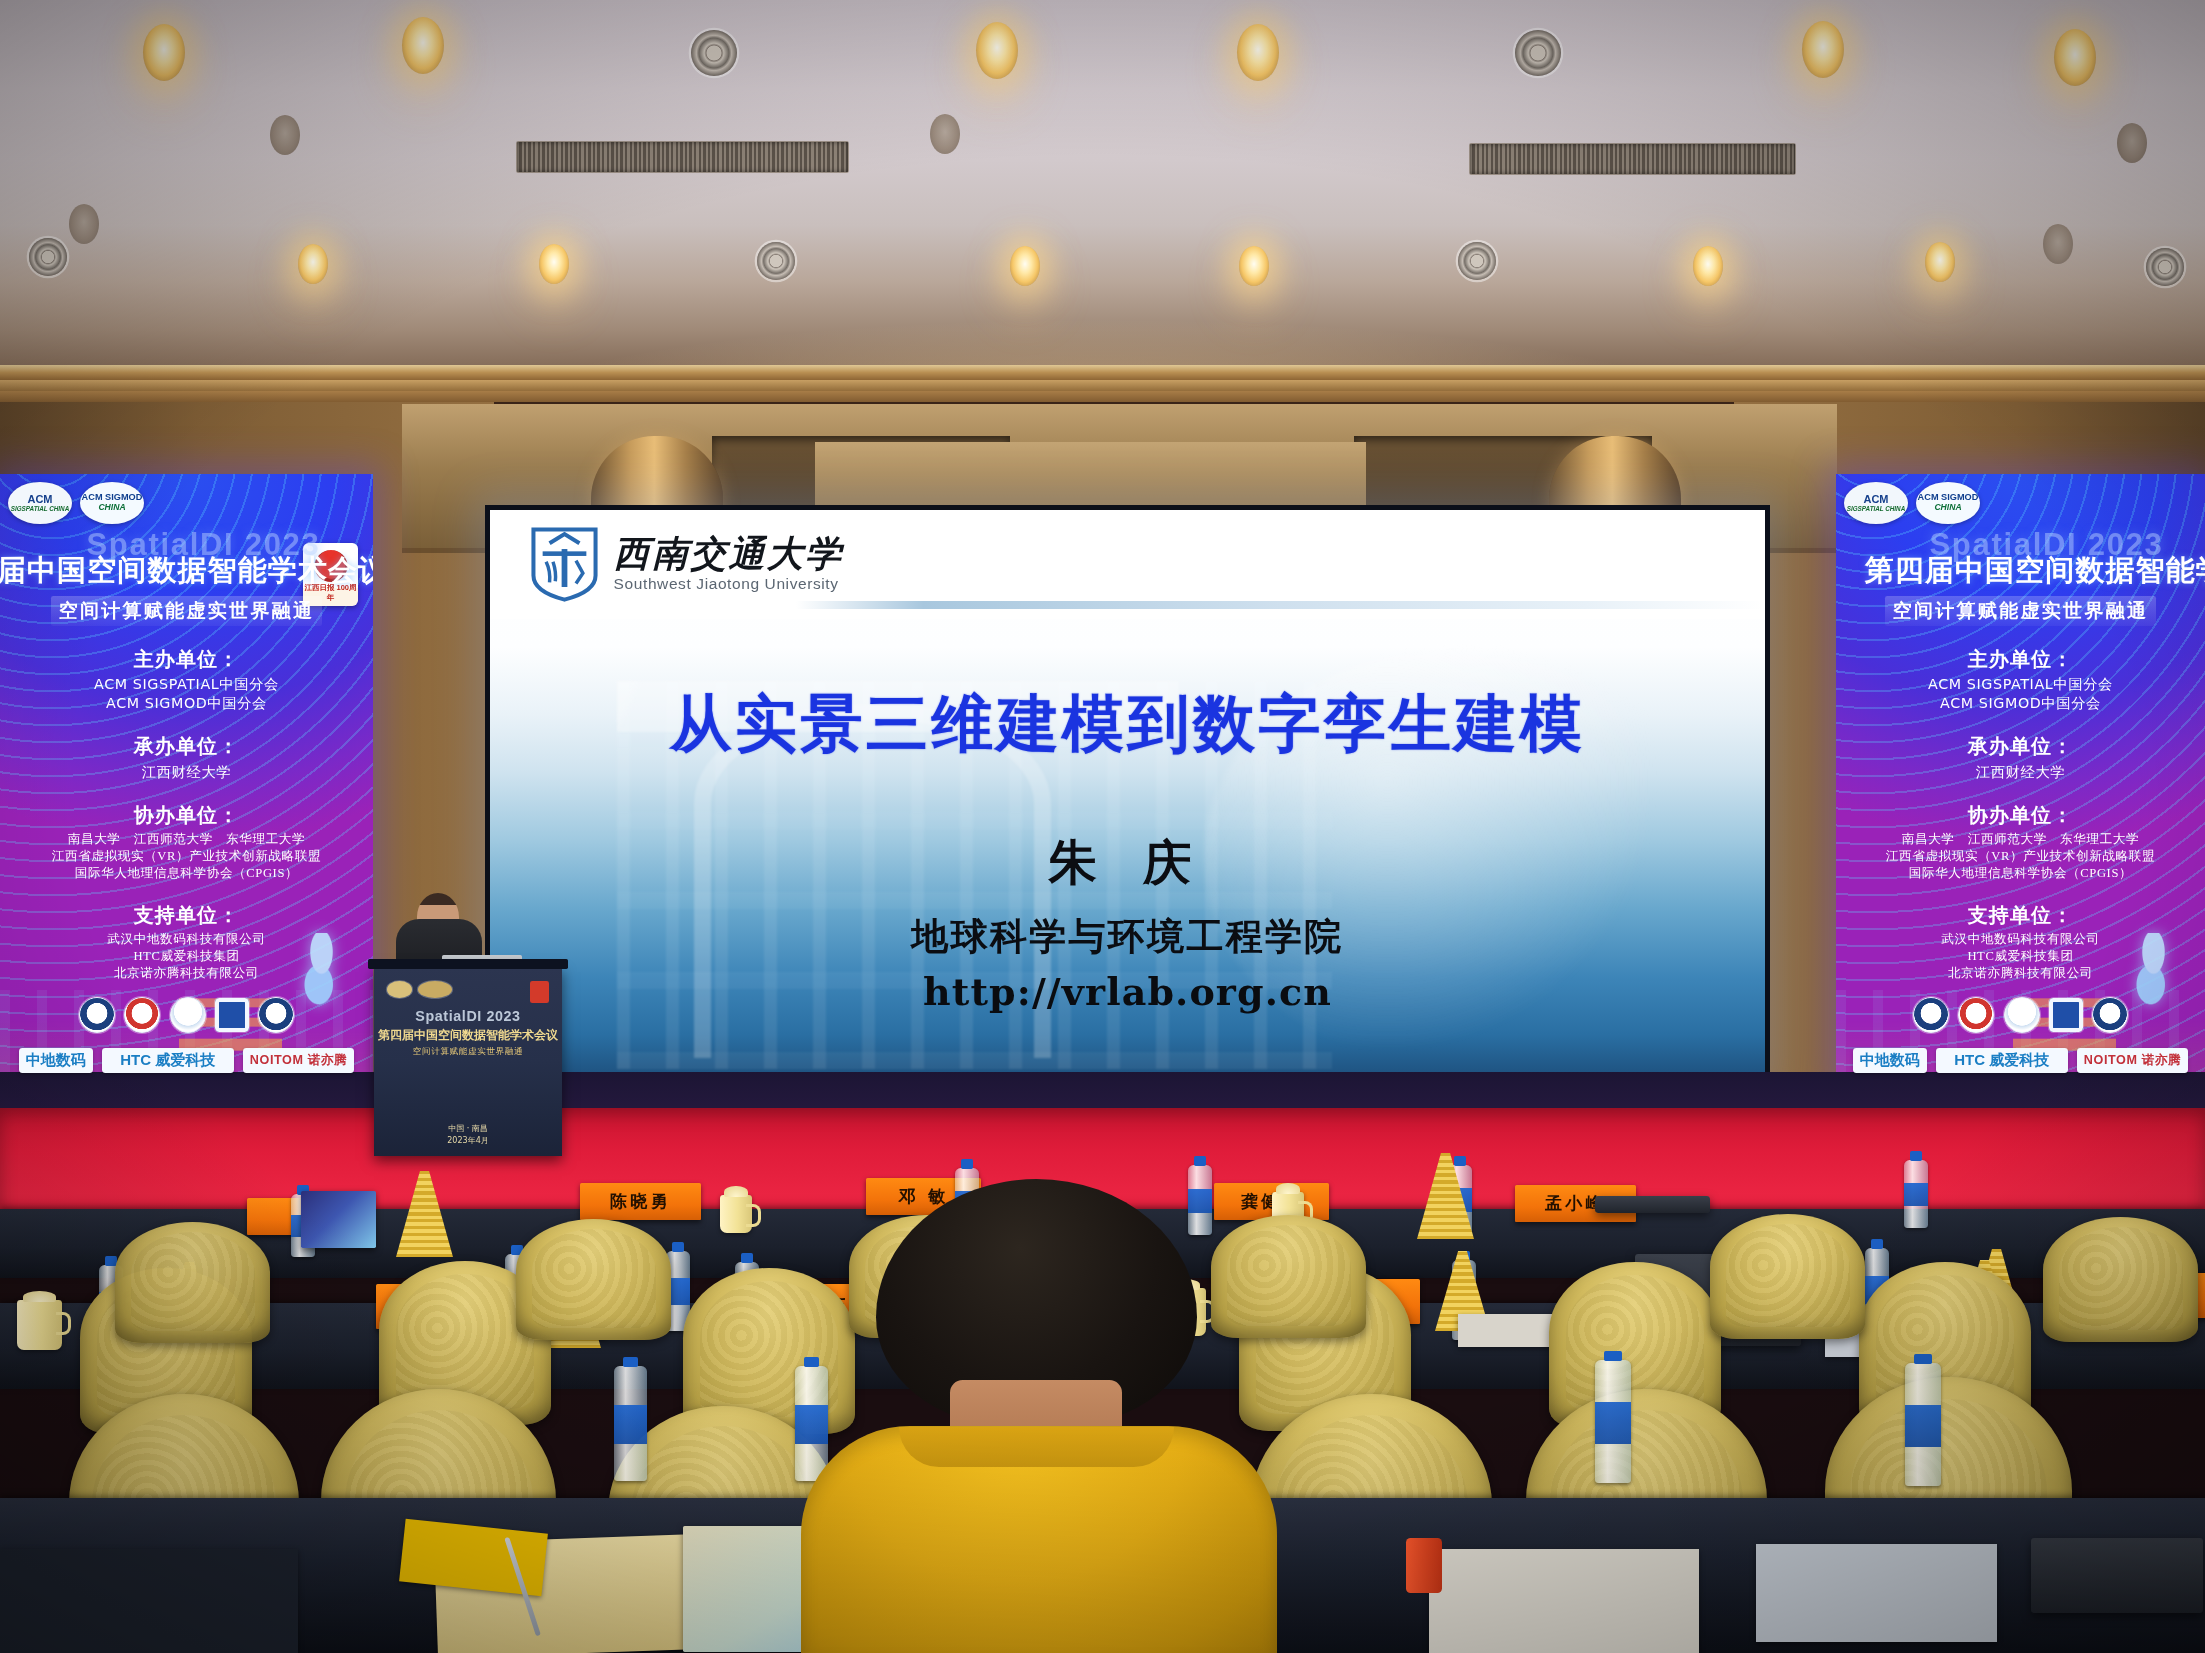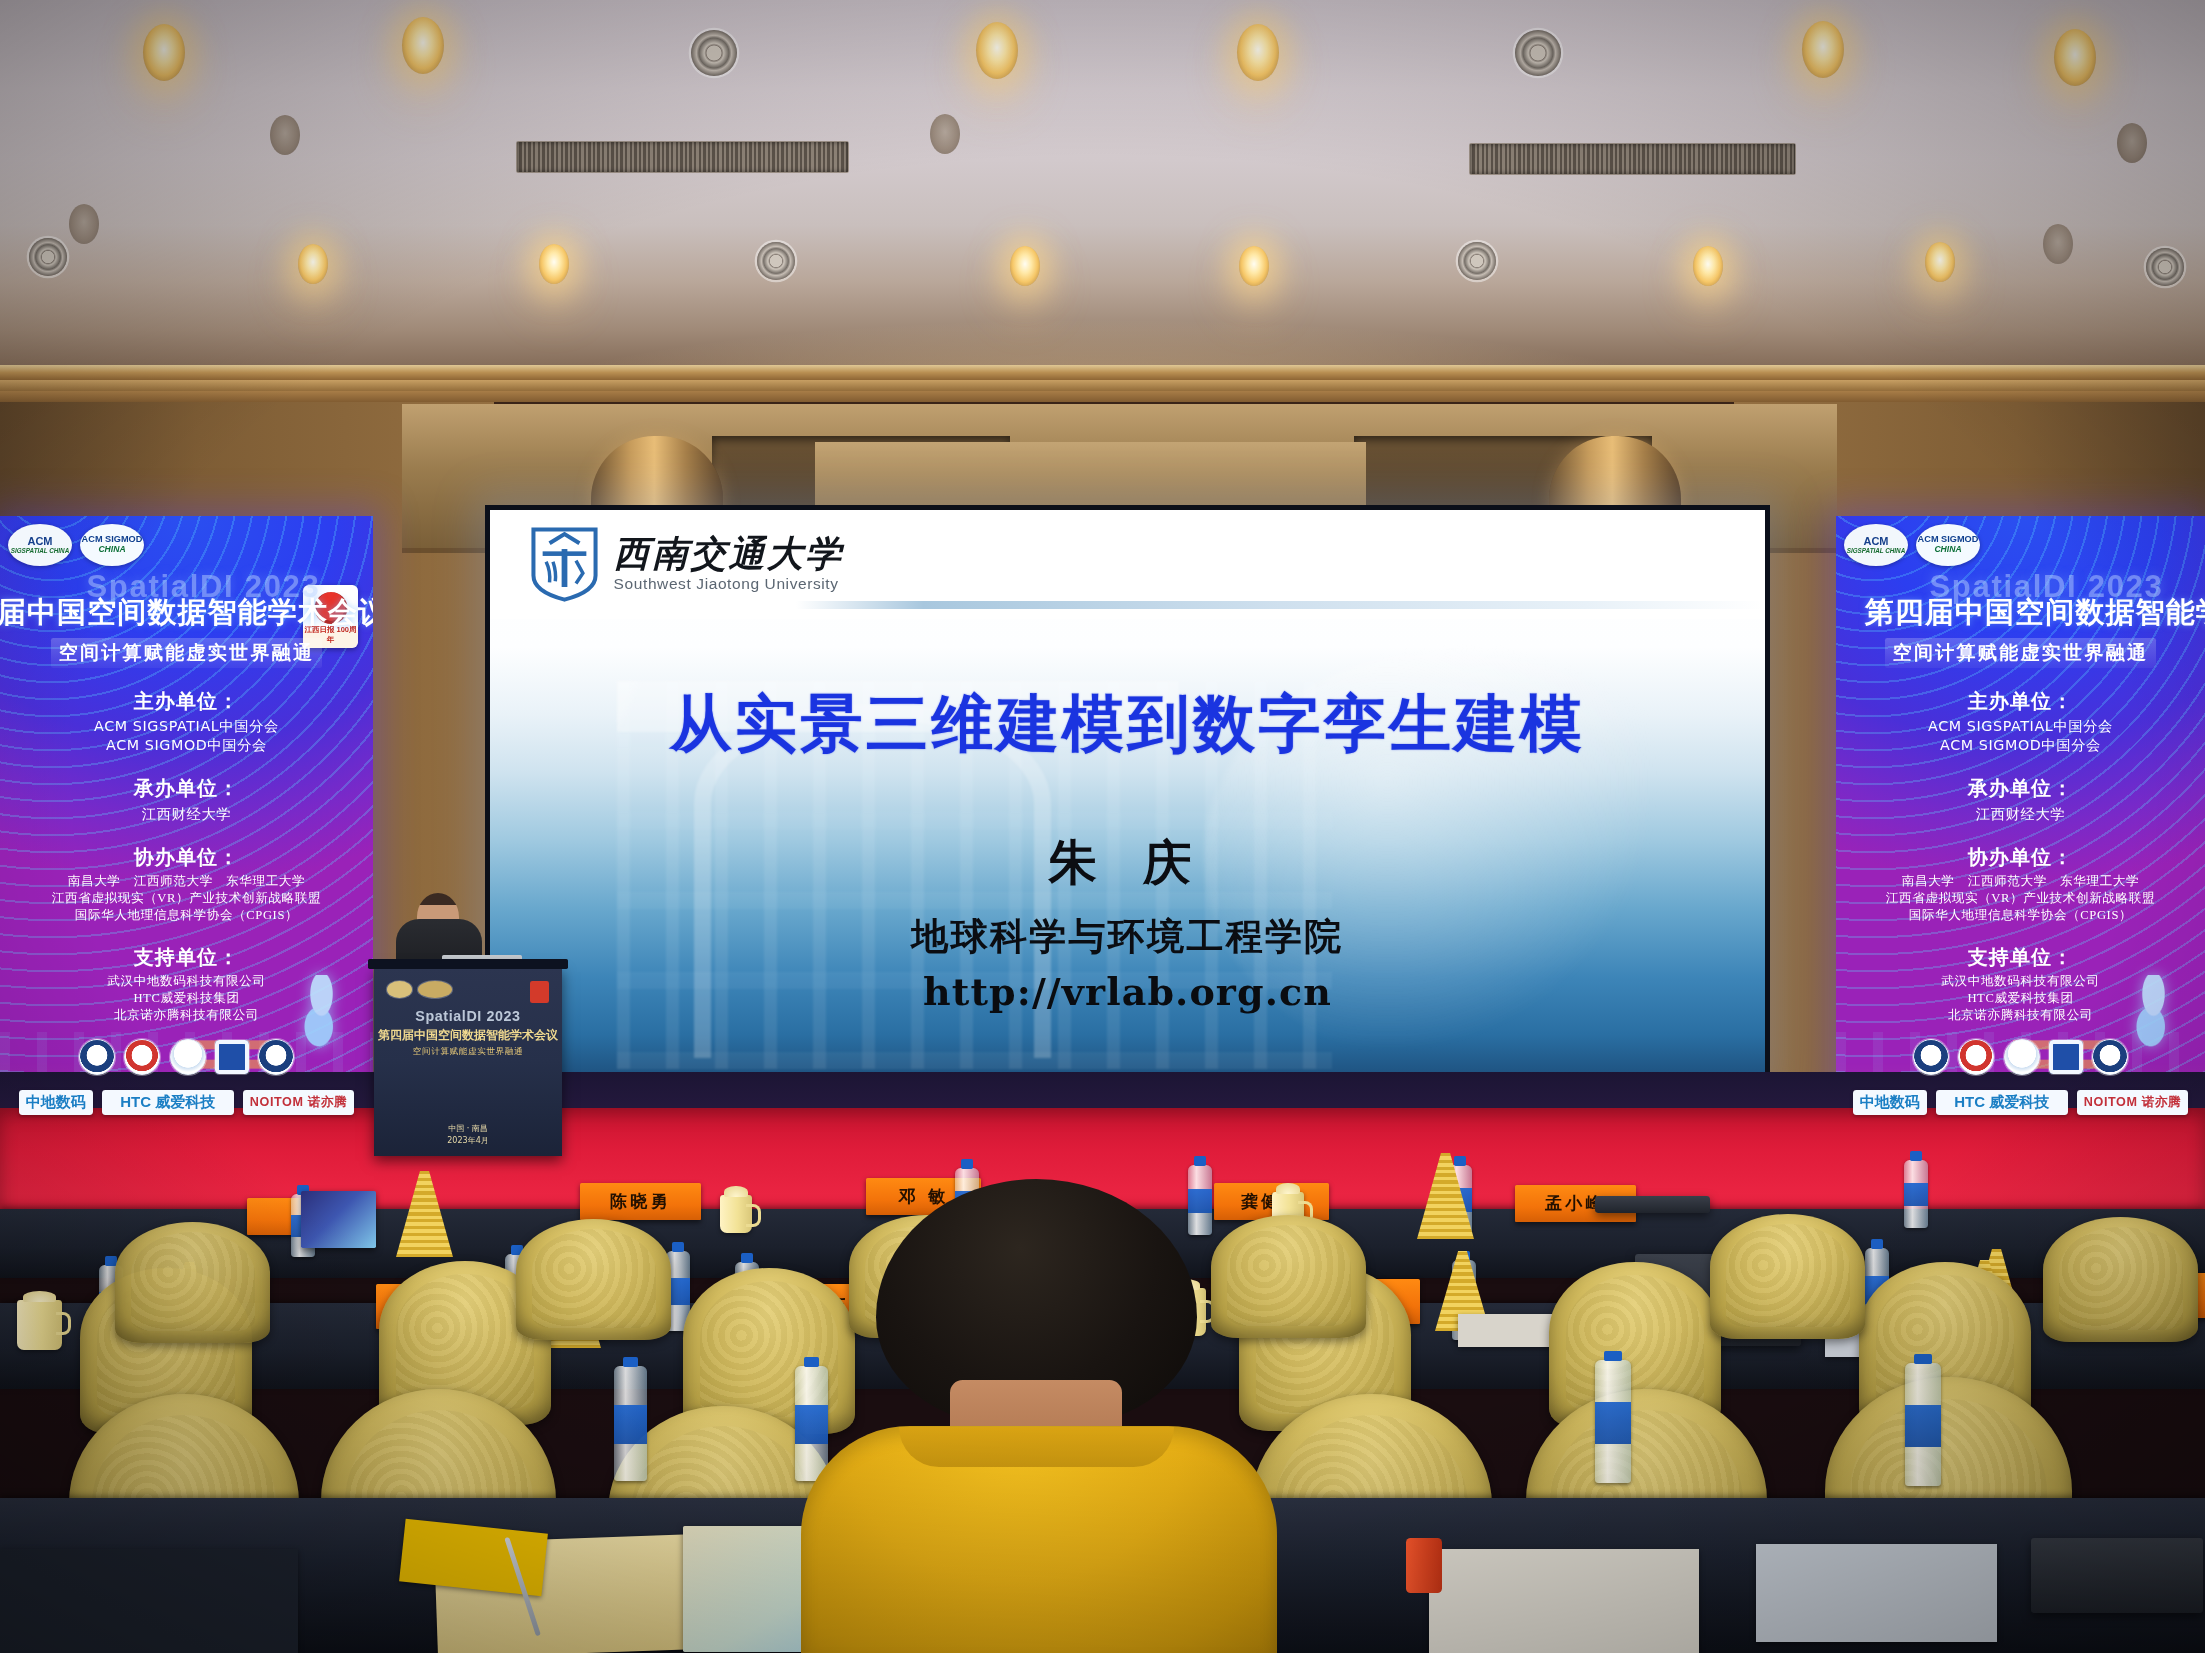--- a/index.html
+++ b/index.html
@@ -190,21 +190,21 @@
   .slide-url {
     position:absolute; left:0; top:459px; width:100%;
     text-align:center;
     font-family:"DejaVu Serif", serif;
     font-size:38px; font-weight:bold; color:#0a0c10;
     letter-spacing:1.1px;
   }
 
   
   .banner {
-    position:absolute; top:516px; height:614px;
+    position:absolute; top:474px; height:614px;
     background:
       radial-gradient(ellipse 120% 60% at 50% 0%, #2a4ff0 0%, #2c3ef0 32%, #4a2fd8 62%, #7a29c8 84%, #9a22b8 100%);
     overflow:hidden;
     color:#fff;
     box-shadow:0 0 34px 9.2px rgba(90,60,230,.35);
   }
   .banner-left  { left:0;   width:373px; }
   .banner-right { right:0;  width:369px; }
   .banner-arcs {
     position:absolute; inset:0;

